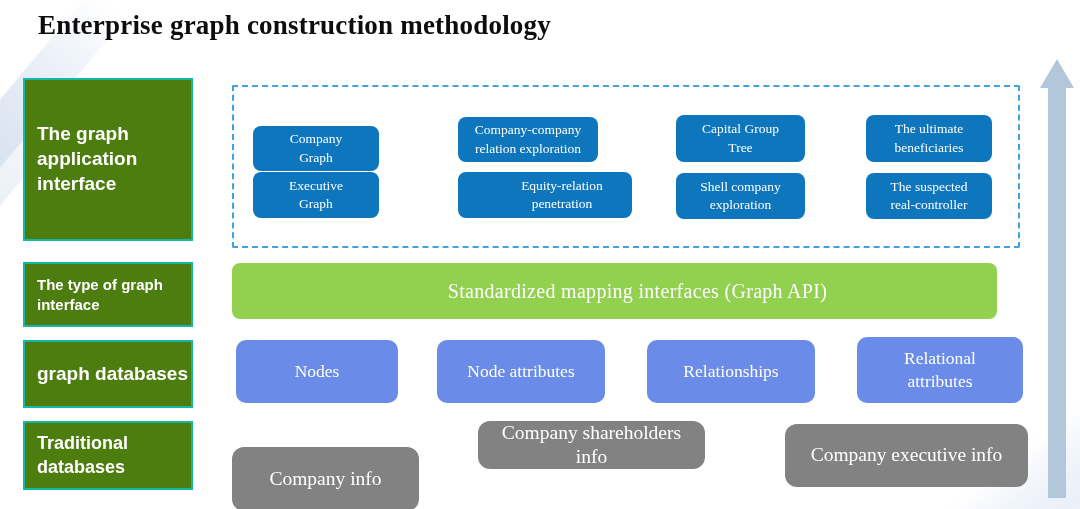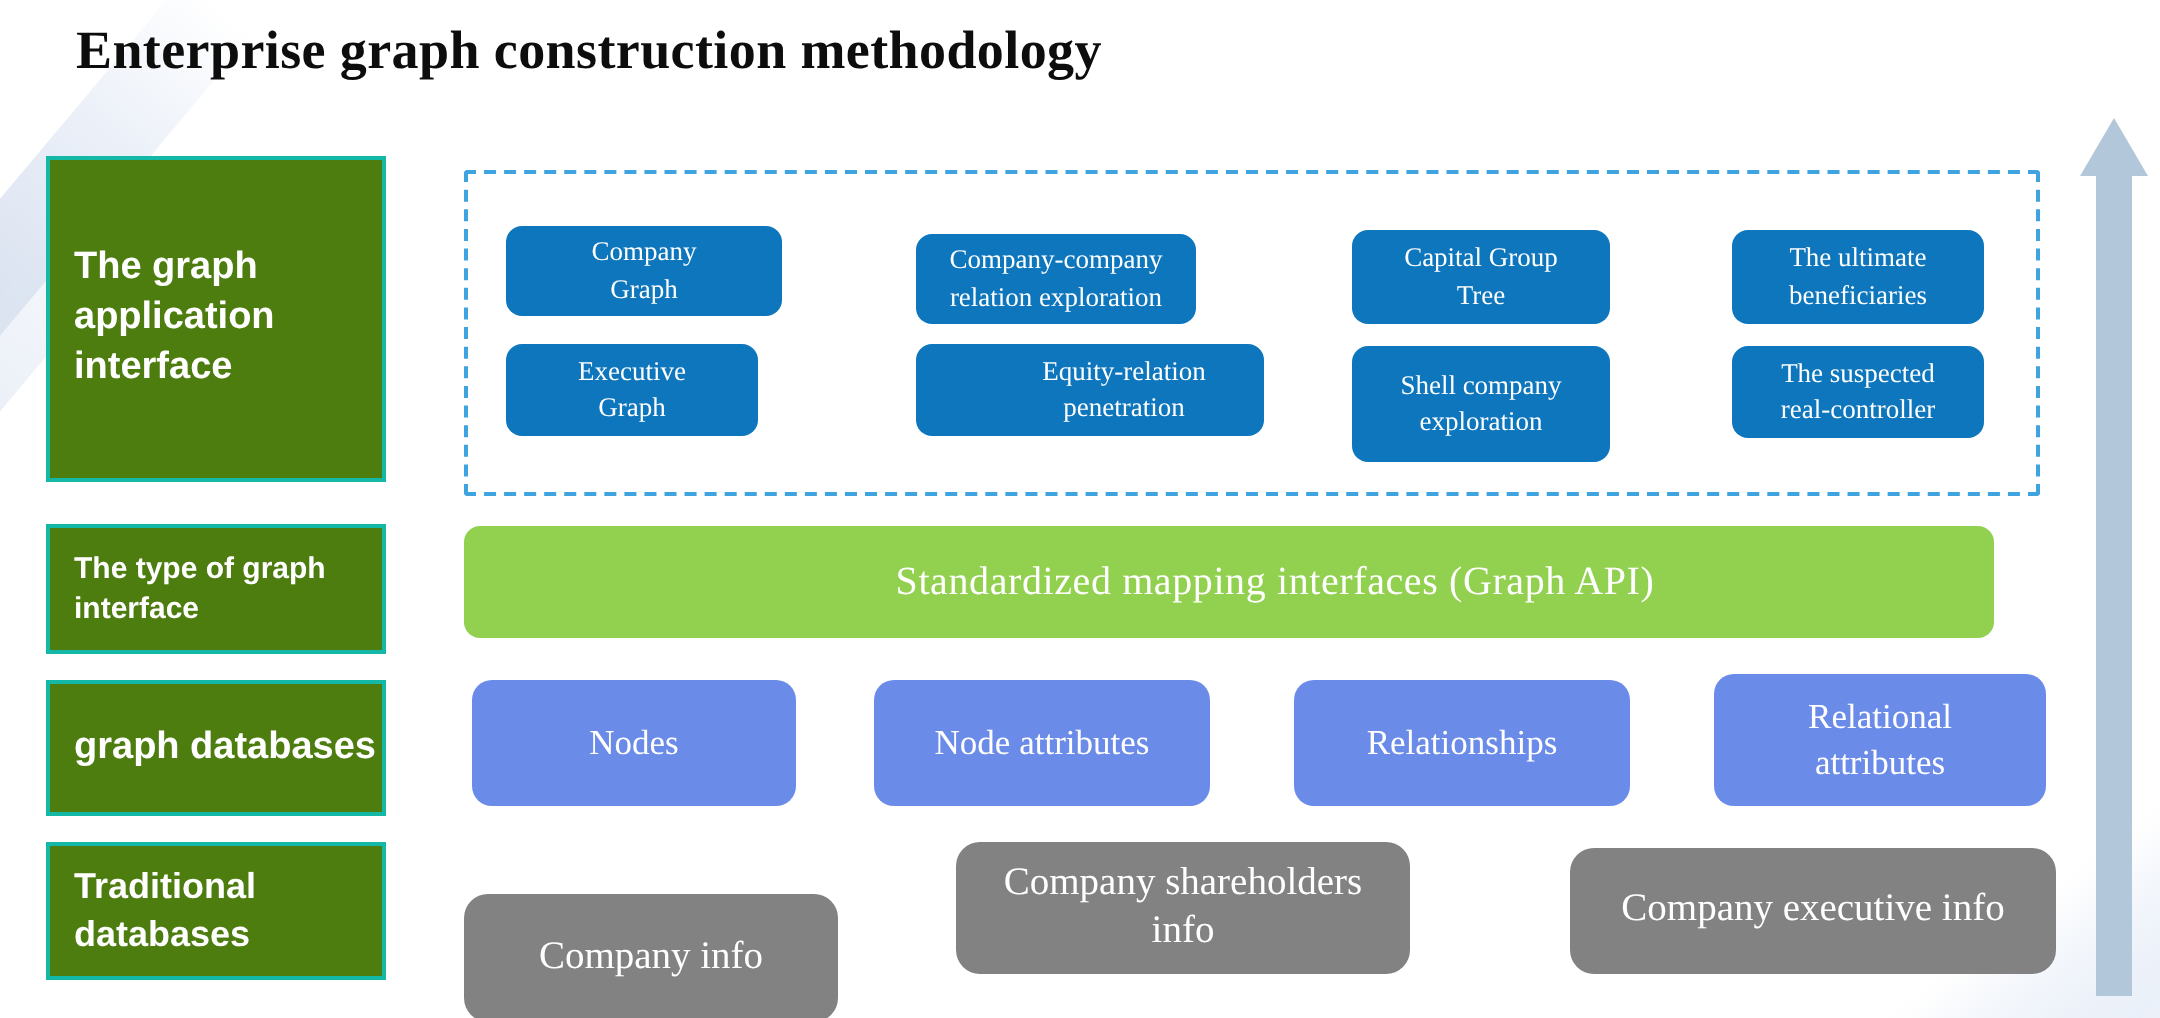--- a/index.html
+++ b/index.html
@@ -44,27 +44,27 @@
     position:absolute; left:232px; top:85px; width:788px; height:163px;
     border:2px dashed #3FA3DF; box-sizing:border-box; border-radius:2px;
   }
 
   
   .abox {
     position:absolute; background:#0E76BD; color:#fff; border-radius:8px;
     display:flex; align-items:center; justify-content:center; text-align:center;
     font-size:13.5px; line-height:1.35;
   }
-  .a0 { left:253px; top:113px; width:138px; height:45px; }
+  .a0 { left:253px; top:126px; width:126px; height:45px; }
   .a1 { left:458px; top:117px; width:140px; height:45px;text-align:center; }
   .a2 { left:676px; top:115px; width:129px; height:47px; }
   .a3 { left:866px; top:115px; width:126px; height:47px; }
   .a4 { left:253px; top:172px; width:126px; height:46px; }
   .a5 { left:458px; top:172px; width:140px; height:46px;padding-left:34px; }
-  .a6 { left:676px; top:173px; width:129px; height:58px; }
+  .a6 { left:676px; top:173px; width:129px; height:46px; }
   .a7 { left:866px; top:173px; width:126px; height:46px; }
 
   
   .apibar {
     position:absolute; left:232px; top:263px; width:719px; height:56px;
     background:#92D050; border-radius:8px; color:#fff;
     display:flex; align-items:center; justify-content:center;
     font-size:20px; letter-spacing:.3px;padding-left:46px;
   }
 
@@ -79,21 +79,21 @@
   .g2 { left:647px; top:340px; width:168px; height:63px; }
   .g3 { left:857px; top:337px; width:166px; height:66px; }
 
   
   .tbox {
     position:absolute; background:#828282; color:#fff; border-radius:12px;
     display:flex; align-items:center; justify-content:center; text-align:center;
     font-size:19.5px; line-height:1.25;
   }
   .t0 { left:232px; top:423px; width:187px; height:64px;margin-top:24px; }
-  .t1 { left:478px; top:421px; width:227px; height:66px; }
+  .t1 { left:478px; top:421px; width:227px; height:48px; }
   .t2 { left:785px; top:424px; width:243px; height:63px; }
 
   
   .arrow-shaft { position:absolute; left:1048px; top:86px; width:18px; height:412px; background:#B2C8DA; }
   .arrow-head  { position:absolute; left:1040px; top:59px; width:0; height:0;
     border-left:17px solid transparent; border-right:17px solid transparent;
     border-bottom:29px solid #B2C8DA; }
 </style>
 </head>
 <body>

